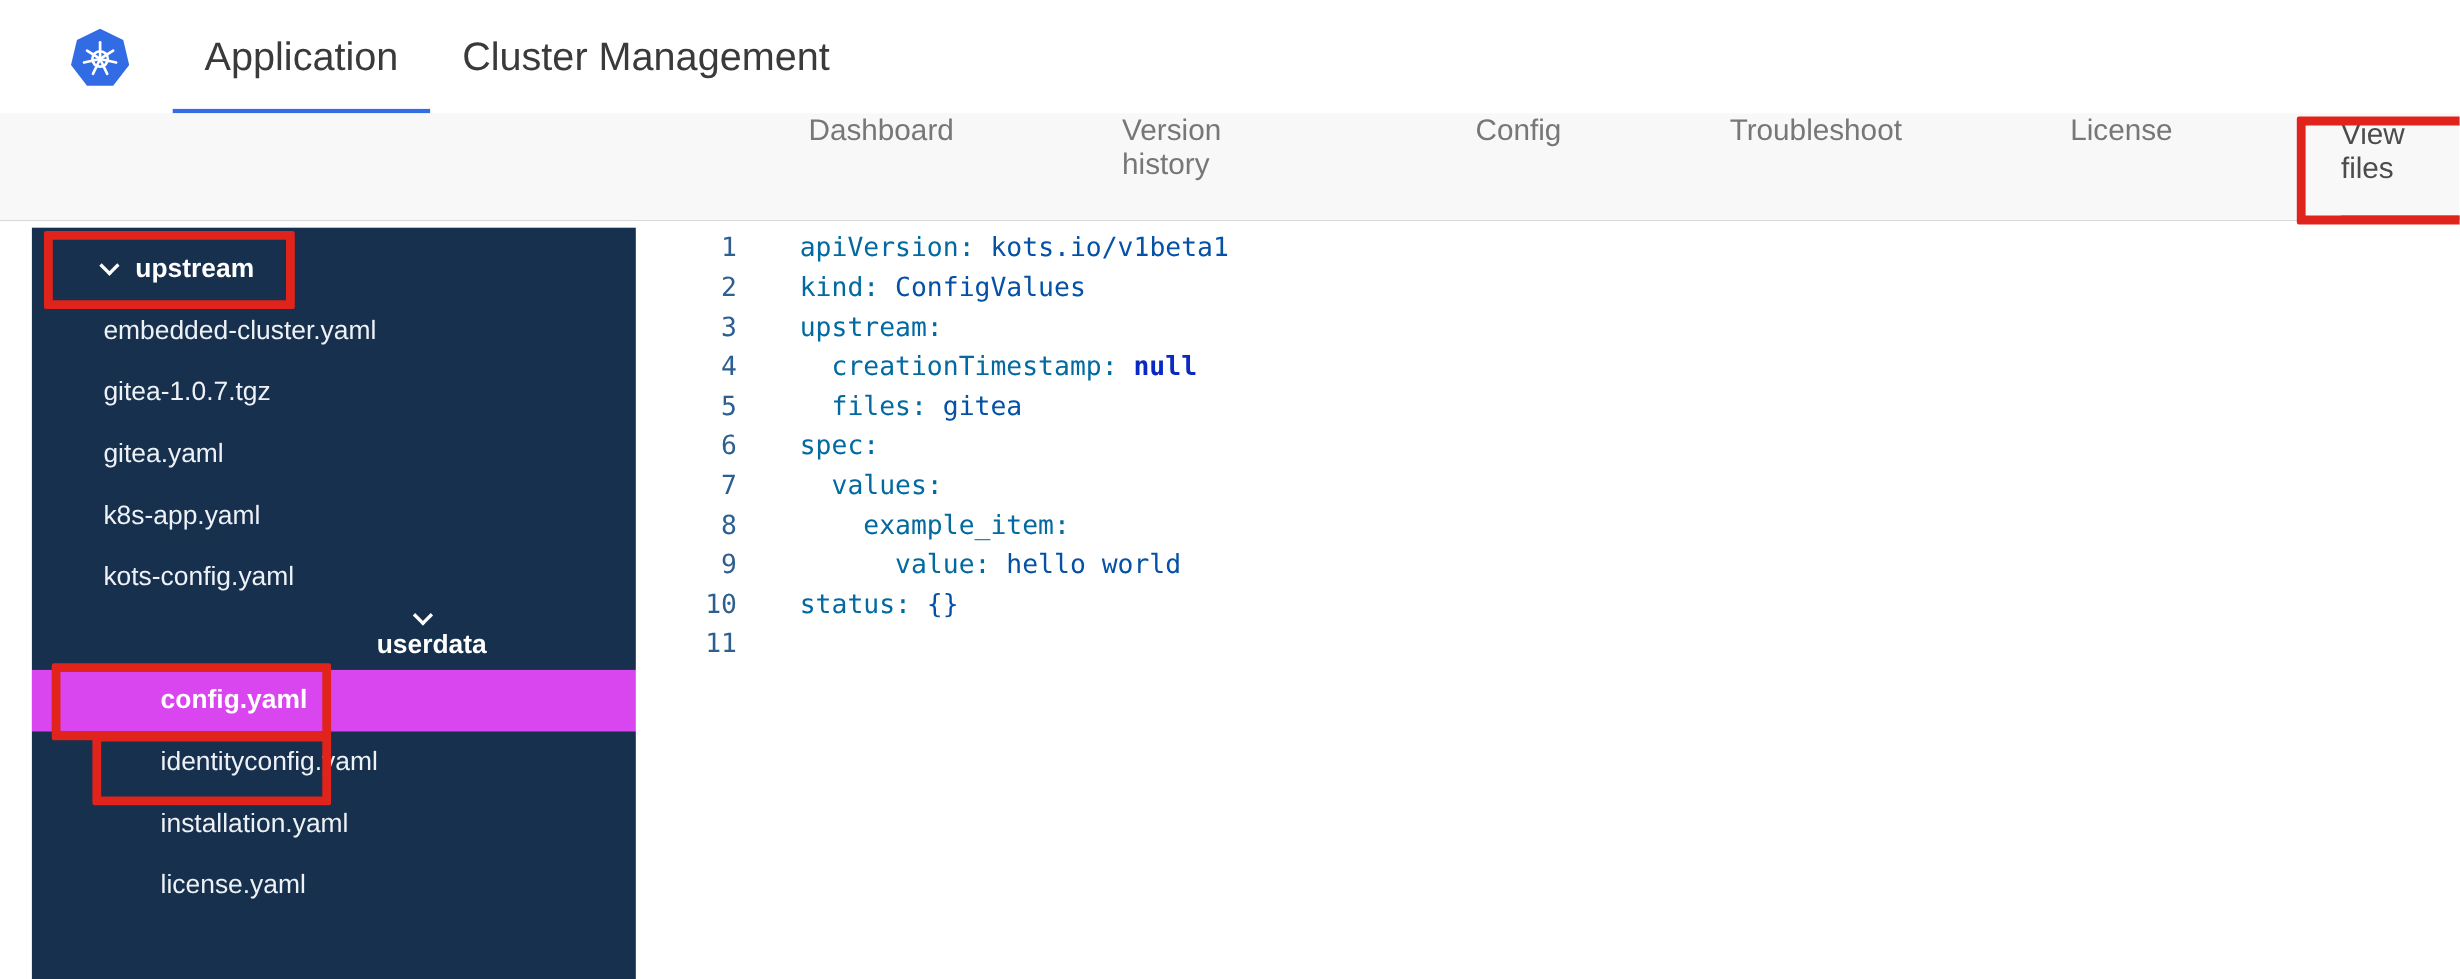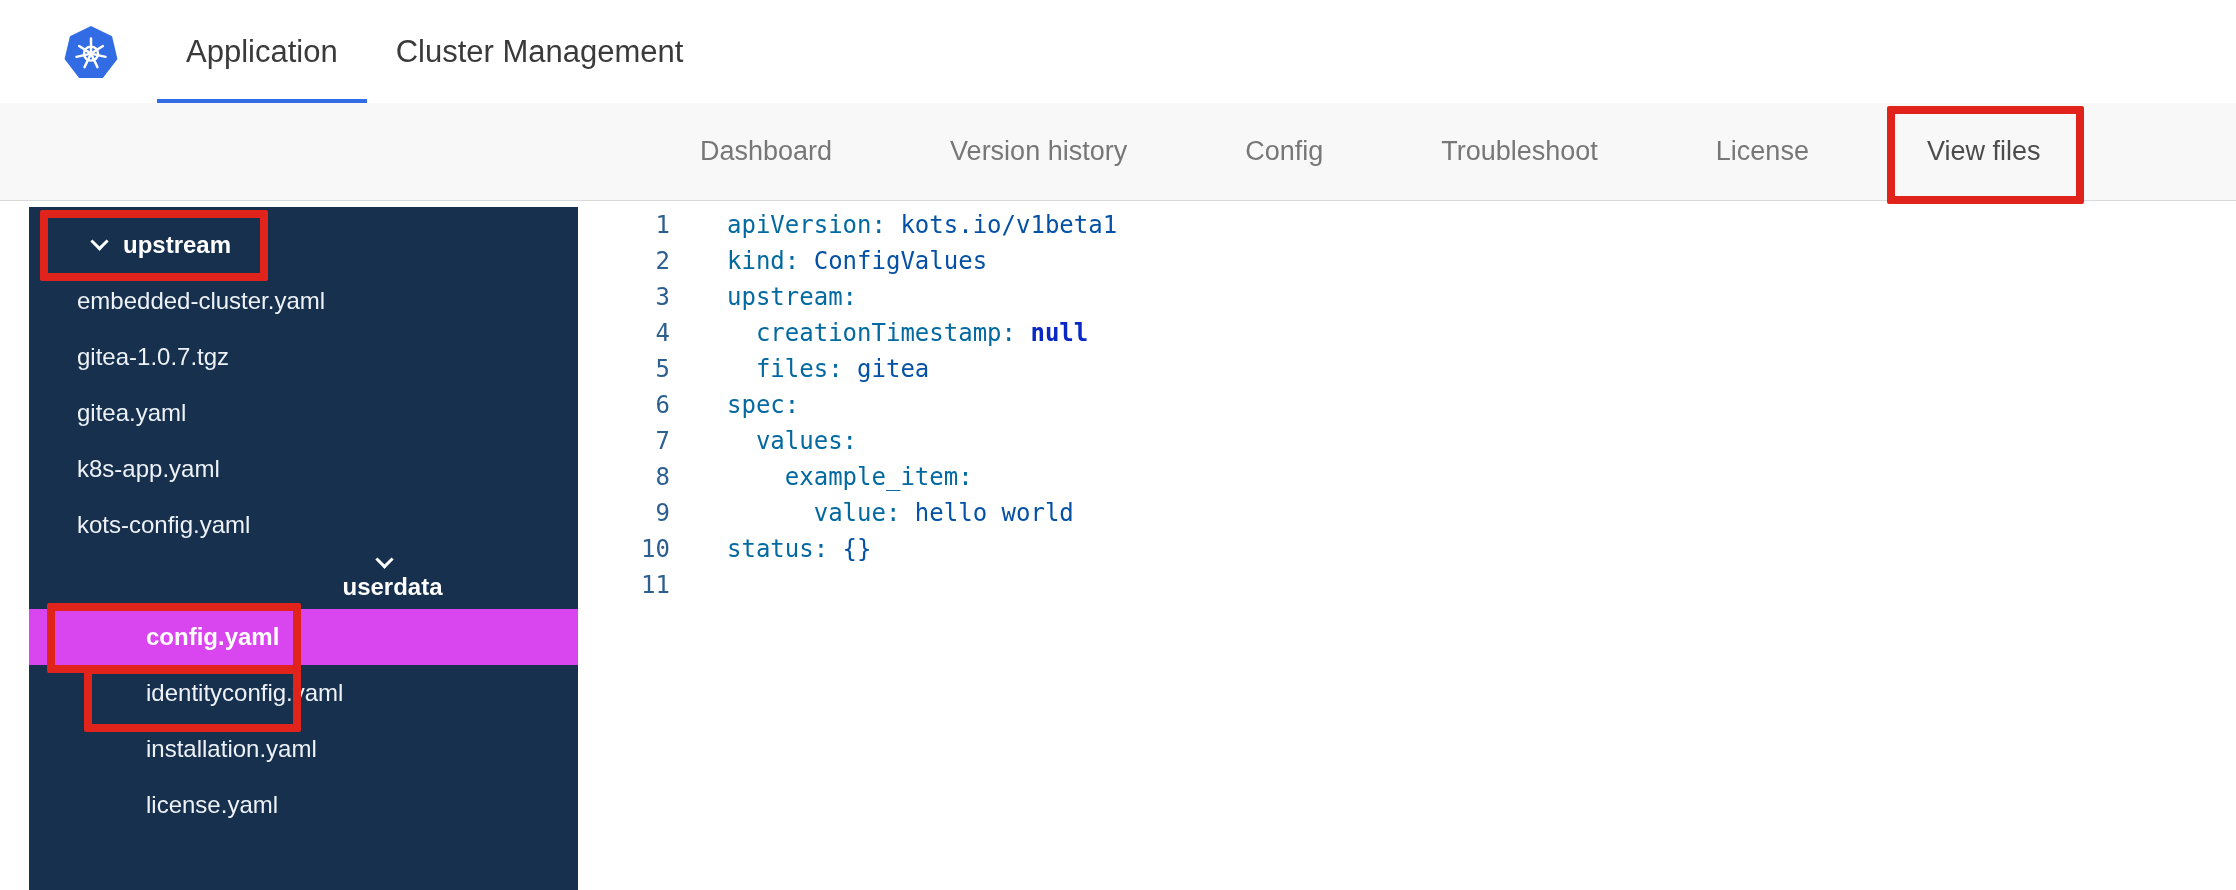--- a/index.html
+++ b/index.html
@@ -12,49 +12,49 @@
 
   
   .topbar {
     position:absolute; left:0; top:0; width:2236px; height:103px;
     background:#ffffff; display:flex; align-items:stretch;
   }
   .logo { position:absolute; left:64px; top:25px; width:54px; height:54px; }
   .top-tabs { margin-left:157px; display:flex; height:100%; }
   .top-tab {
     display:flex; align-items:center; padding:0 29px;
-    font-size:31px; color:#3a3a3a; cursor:pointer;
+    font-size:36px; color:#3a3a3a; cursor:pointer;
   }
   .top-tab.active { border-bottom:4px solid #326de6; padding-top:4px; }
 
   
   .subnav {
     position:absolute; left:0; top:103px; width:2236px; height:98px;
     background:#f8f8f8; border-bottom:1px solid #d9d9d9;
     display:flex; align-items:stretch; padding-left:700px; gap:118px;
   }
   .subnav-item {
-    display:flex; align-items:center; font-size:27px; color:#777777;
-    cursor:pointer; position:relative;
+    display:flex; align-items:flex-start; font-size:27px; color:#777777;
+    cursor:pointer; position:relative;margin-left:35px;
   }
   .subnav-item.active { color:#4c4c4c; border-bottom:4px solid #15803d; padding-top:4px; }
 
   
   .sidebar {
     position:absolute; left:29px; top:207px; width:643px; bottom:0;
     background:#16304e; padding-top:10px; overflow:hidden;
   }
   .row {
     height:56px; display:flex; align-items:center;
     font-size:24px; color:#eef2f7; cursor:pointer; white-space:nowrap;
   }
   .row.folder { font-weight:bold; color:#ffffff; }
   .row.selected { background:#d946ef; font-weight:bold; color:#ffffff; }
   .lvl1.folder { padding-left:64px; }
-  .lvl1.file   { padding-left:48px; }
+  .lvl1.file   { padding-left:65px; }
   .lvl2.folder { padding-left:84px;flex-direction:column; }
   .lvl2.file   { padding-left:117px; }
   .chev {
     width:13px; height:13px; flex:none;
     border-right:3px solid #ffffff; border-bottom:3px solid #ffffff;
     transform:rotate(45deg); margin-right:17px; margin-bottom:7px;
     display:inline-block;
   }
 
   

